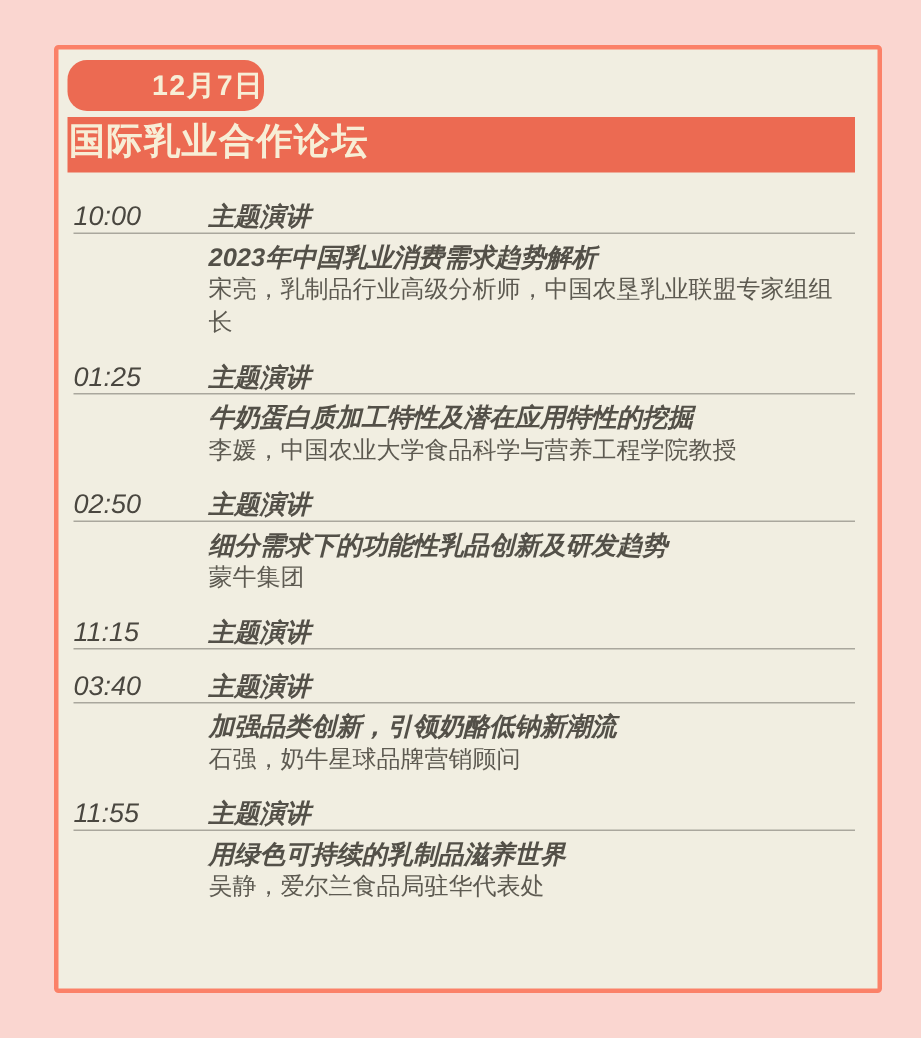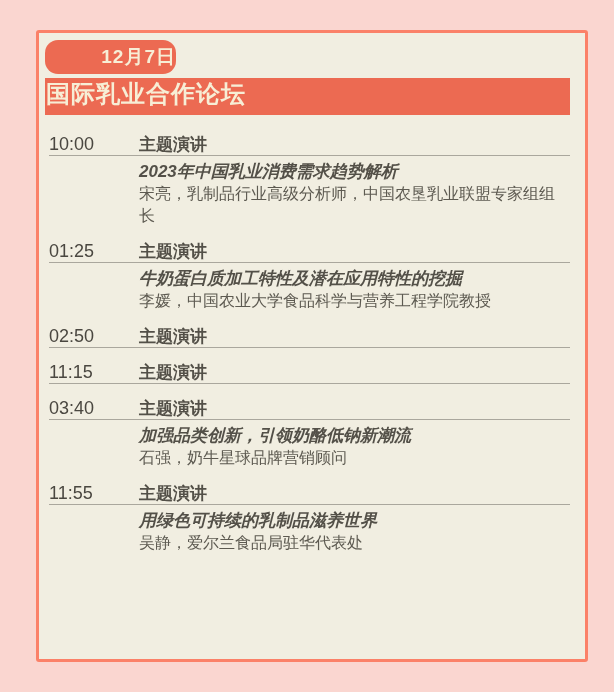--- a/index.html
+++ b/index.html
@@ -42,20 +42,21 @@
   }
   .schedule {
     margin: 21px 15px 0 10px;
   }
   .item { margin-bottom: 16px; }
   .item-header {
     display: flex;
     align-items: baseline;
     border-bottom: 1px solid var(--divider, #aaa79d);
     padding-bottom: 2px;
+    font-style: italic;
   }
   .time {
     width: 90px;
     flex: 0 0 90px;
     font-size: 18px;
     color: var(--time-color, #4a4740);
     line-height: 17px;
   }
   .type {
     font-size: 17px;
@@ -109,20 +110,24 @@
       <div class="title">牛奶蛋白质加工特性及潜在应用特性的挖掘</div>
       <div class="speaker">李媛，中国农业大学食品科学与营养工程学院教授</div>
     </div>
   </div>
 
   <div class="item">
     <div class="item-header">
       <span class="time">02:50</span>
       <span class="type">主题演讲</span>
     </div>
+    <div class="item-body">
+      <div class="title">细分需求下的功能性乳品创新及研发趋势</div>
+      <div class="speaker">蒙牛集团</div>
+    </div>
   </div>
 
   <div class="item">
     <div class="item-header">
       <span class="time">11:15</span>
       <span class="type">主题演讲</span>
     </div>
   </div>
 
   <div class="item">

